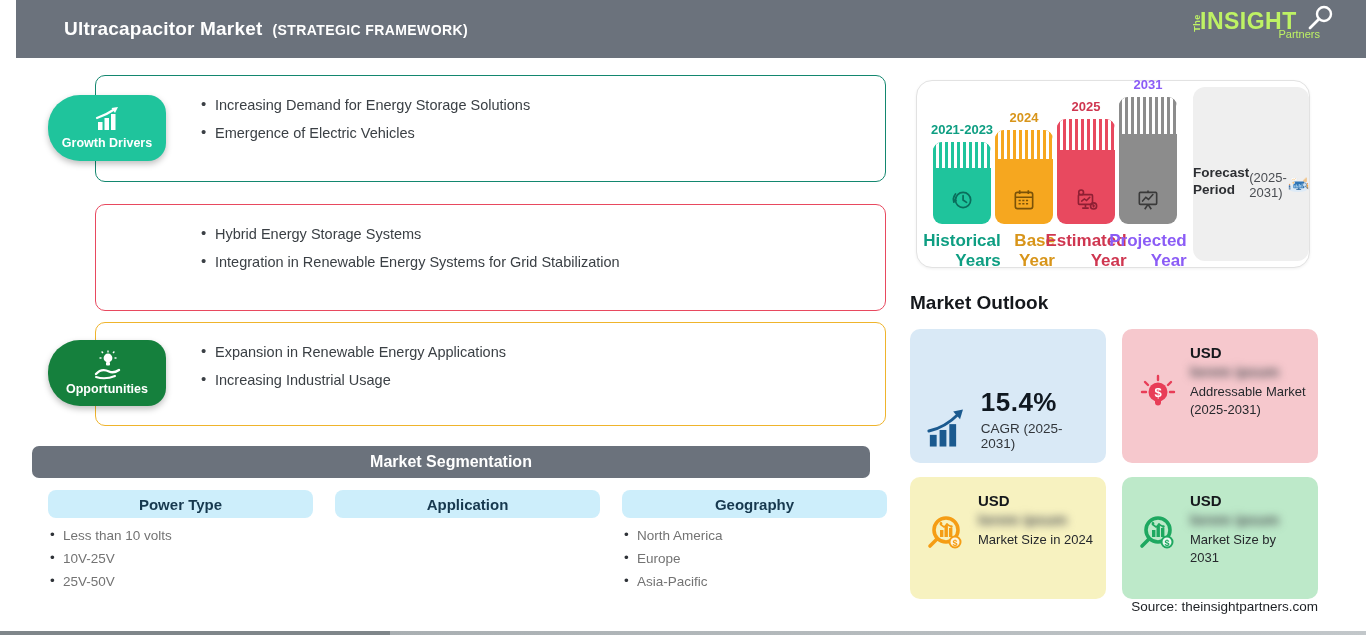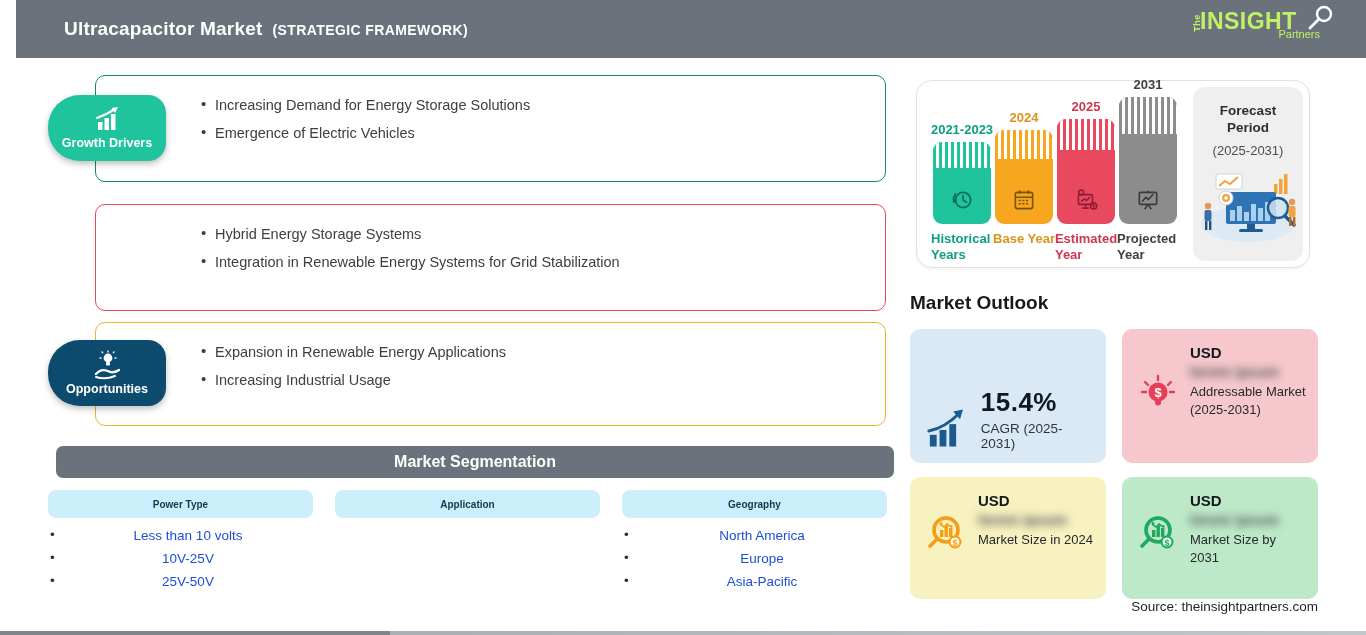--- a/index.html
+++ b/index.html
@@ -25,53 +25,53 @@
   .fb2 { top:322px; height:104px; border:1.6px solid #efb42c; }
   .feature-list { list-style:none; padding:20px 20px 10px 105px; }
   .feature-list li { font-size:14.5px; color:#3b4045; margin-bottom:10px; position:relative; padding-left:14px; line-height:1.25; }
   .feature-list li::before { content:"•"; position:absolute; left:0; top:-1px; color:#3b4045; font-size:15px; }
 
   .badge { position:absolute; left:48px; width:118px; height:66px; border-radius:32px 18px 18px 32px;
            display:flex; flex-direction:column; align-items:center; justify-content:center; gap:2px;
            box-shadow:0 3px 6px rgba(0,0,0,.25); }
   .bd0 { top:95px;  background:#1fc49c; }
   .bd1 { top:218px; background:#e8495f; }
-  .bd2 { top:340px; background:#0c4a6e; }
+  .bd2 { top:340px; background:#15803d; }
   .badge-label { color:#fff; font-size:12.5px; font-weight:bold; }
 
   
-  .seg-bar { position:absolute; left:56px; top:446px; width:838px; height:32px; background:#6b727c; border-radius:7px;
+  .seg-bar { position:absolute; left:32px; top:446px; width:838px; height:32px; background:#6b727c; border-radius:7px;
              display:flex; align-items:center; justify-content:center; }
   .seg-title { color:#fff; font-size:16px; font-weight:bold; }
   .seg-col { position:absolute; top:490px; width:265px; }
   .sc0 { left:48px; } .sc1 { left:335px; } .sc2 { left:622px; }
   .seg-col-head { height:28px; background:#cdeefb; border-radius:8px; display:flex; align-items:center; justify-content:center;
-                  font-size:10px; font-weight:bold; color:#16384e; }
+                  font-size:15px; font-weight:bold; color:#16384e; }
   .seg-list { list-style:none; padding:10px 0 0 2px; }
-  .seg-list li { font-size:13.5px; color:#1d4ed8; margin-bottom:7px; position:relative; padding-left:13px; line-height:1.2;text-align:center; }
+  .seg-list li { font-size:13.5px; color:#737373; margin-bottom:7px; position:relative; padding-left:13px; line-height:1.2; }
   .seg-list li::before { content:"•"; position:absolute; left:0; top:-1px; color:#2f3338; }
 
   
   .timeline { position:absolute; left:916px; top:80px; width:394px; height:188px; background:#fff;
               border:1px solid #e2e2e2; border-radius:16px; display:flex; box-shadow:0 1px 3px rgba(0,0,0,.06); }
   .bars-area { flex:1; display:flex; align-items:flex-end; justify-content:space-between; padding:0 8px 6px 14px; }
   .bar-col { display:flex; flex-direction:column; align-items:center; width:62px; }
   .bar-year { font-size:13px; font-weight:bold; margin-bottom:5px; white-space:nowrap; }
   .bar { width:58px; border-radius:9px; display:flex; flex-direction:column; align-items:center; overflow:hidden; }
   .bar .stripes { width:100%; border-radius:9px 9px 0 0; }
   .bar .spacer { flex:1; }
   .bar .bar-icon { margin-bottom:11px; }
   .b0 .bar { height:82px;  background:#1fc49c; } .b0 .stripes { height:26px; background:repeating-linear-gradient(90deg,#1fc49c 0 3px,#fff 3px 6px); }
   .b1 .bar { height:94px;  background:#f6a71f; } .b1 .stripes { height:29px; background:repeating-linear-gradient(90deg,#f6a71f 0 3px,#fff 3px 6px); }
   .b2 .bar { height:105px; background:#e8495f; } .b2 .stripes { height:31px; background:repeating-linear-gradient(90deg,#e8495f 0 3px,#fff 3px 6px); }
   .b3 .bar { height:127px; background:#8c8c8c; } .b3 .stripes { height:37px; background:repeating-linear-gradient(90deg,#8c8c8c 0 3px,#fff 3px 6px); }
-  .bar-label { font-size:13px; font-weight:bold; text-align:left; line-height:1.2; margin-top:7px; height:30px; }
-  .c-teal { color:#0e9e82; } .c-orange { color:#d8951a; } .c-red { color:#cf3650; } .c-dark { color:#404040; }
-  .forecast { width:116px; margin:6px; background:#efefef; border-radius:12px; padding-top:16px; text-align:center;
-              display:flex; flex-direction:column; align-items:center; }
+  .bar-label { font-size:17px; font-weight:bold; text-align:right; line-height:1.2; margin-top:7px; height:30px; }
+  .c-teal { color:#0e9e82; } .c-orange { color:#d8951a; } .c-red { color:#cf3650; } .c-dark { color:#8b5cf6; }
+  .forecast { width:116px; margin:6px; background:#efefef; border-radius:12px; padding-top:16px; 
+              display:flex; align-items:center; }
   .forecast-title { font-size:13.5px; font-weight:bold; color:#2d2f33; line-height:1.25; width:70px; }
   .forecast-range { font-size:13px; color:#4a4d52; margin-top:6px; }
   .forecast-illu { margin-top:4px; }
 
   
   .outlook-title { position:absolute; left:910px; top:292px; font-size:19px; font-weight:bold; color:#15181c; }
   .cards { position:absolute; left:910px; top:329px; width:408px; display:grid;
            grid-template-columns:196px 196px; grid-template-rows:134px 122px; column-gap:16px; row-gap:14px; }
   .card { border-radius:10px; padding:13px 12px 12px 14px; }
   .card-cagr { background:#d9e9f6; display:flex; align-items:flex-end; gap:10px; }

